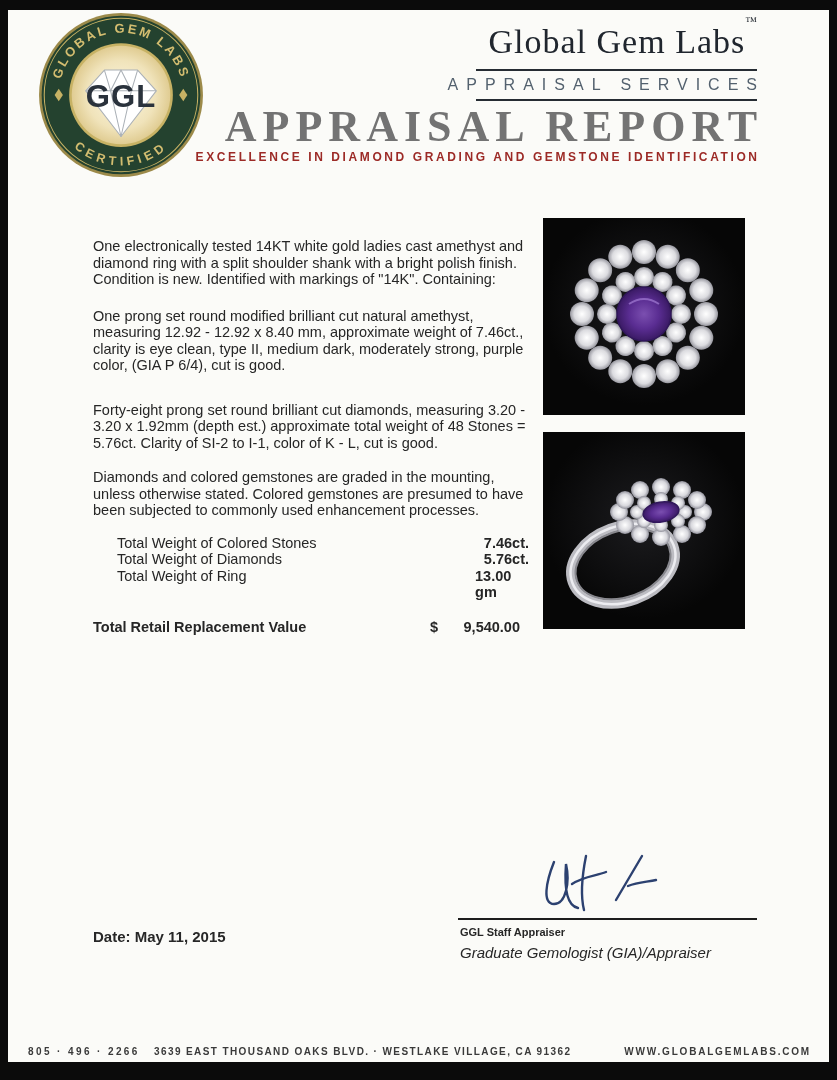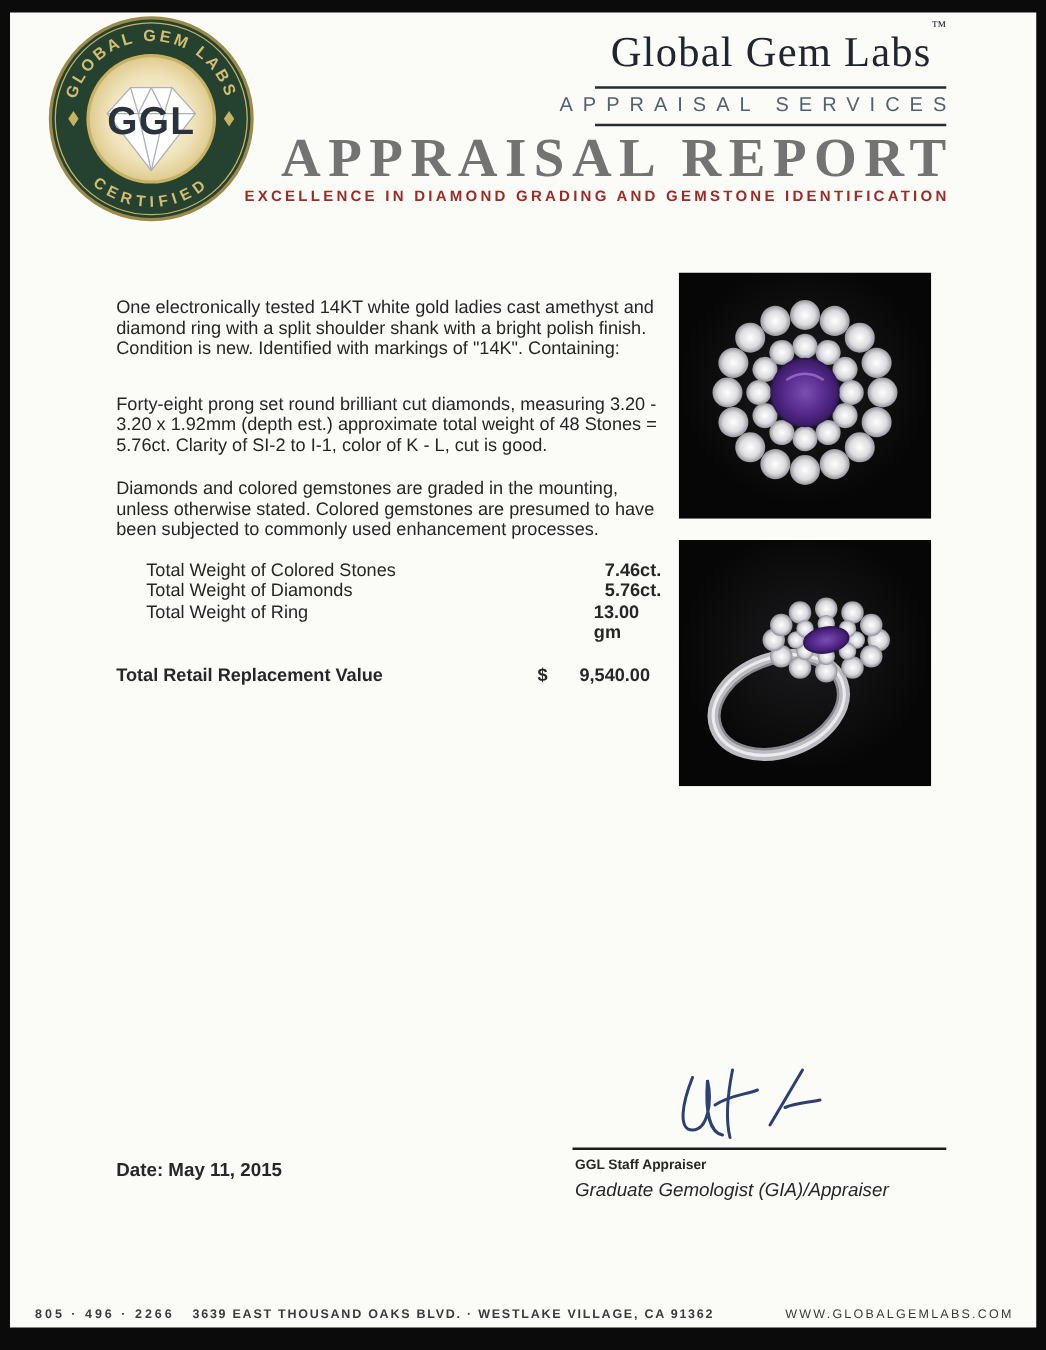--- a/index.html
+++ b/index.html
@@ -61,21 +61,21 @@
   
   .scribble { position:absolute; left:528px; top:846px; }
   .sig-line { position:absolute; left:458px; top:918px; width:299px; border-top:2px solid #1d1d1d; }
   .appraiser { position:absolute; left:460px; top:926px; font-size:11px; font-weight:bold; }
   .credentials { position:absolute; left:460px; top:944px; font-size:15px; font-style:italic; }
   .date-row { position:absolute; left:93px; top:928px; font-size:15px; font-weight:bold; }
 
   
   .footer-phone { position:absolute; left:28px; top:1046px; font-size:10px; font-weight:bold; letter-spacing:2.4px; color:#3a3a3a; }
   .footer-address { position:absolute; left:154px; top:1046px; font-size:10px; font-weight:bold; letter-spacing:1.4px; color:#3a3a3a; }
-  .footer-web { position:absolute; right:26px; top:1046px; font-size:10px; font-weight:normal; letter-spacing:1.8px; color:#3a3a3a;text-align:right; }
+  .footer-web { position:absolute; right:26px; top:1046px; font-size:10px; font-weight:bold; letter-spacing:1.8px; color:#3a3a3a;text-align:right; }
 </style>
 </head>
 <body>
 
 <div class="page">
 
   <div class="bbar top"></div>
   <div class="bbar bottom"></div>
   <div class="bbar left"></div>
   <div class="bbar right"></div>
@@ -224,20 +224,21 @@
             <circle cx="101" cy="71" r="7"></circle>
           <circle cx="118" cy="67" r="7"></circle>
             <circle cx="135" cy="71" r="7"></circle>
         </g>
         <ellipse cx="118" cy="80" rx="18" ry="10" transform="rotate(-10 118 80)" fill="url(#p2amy)" stroke="#31175c" stroke-width="1.5"></ellipse>
       </svg>
     </div>
 
 
     <p class="para">One electronically tested 14KT white gold ladies cast amethyst and diamond ring with a split shoulder shank with a bright polish finish. Condition is new.   Identified with markings of "14K". Containing:</p>
+    <p class="para">One prong set round modified brilliant cut natural amethyst, measuring 12.92 - 12.92 x 8.40 mm,  approximate weight of 7.46ct., clarity is eye clean, type II, medium dark, moderately strong, purple color, (GIA P 6/4), cut is good.</p>
     <p class="para gap-lg">Forty-eight prong set round brilliant cut diamonds, measuring 3.20 - 3.20 x 1.92mm (depth est.) approximate total weight of 48 Stones = 5.76ct.  Clarity of SI-2 to I-1, color of K - L, cut is good.</p>
     <p class="para gap-sm">Diamonds and colored gemstones are graded in the mounting, unless otherwise stated. Colored gemstones are presumed to have been subjected to commonly used enhancement processes.</p>
 
     <div class="weights">
       <div class="w-row">
         <span class="w-label">Total Weight of Colored Stones</span>
         <span class="w-value">7.46ct.</span>
       </div>
       <div class="w-row">
         <span class="w-label">Total Weight of Diamonds</span>

